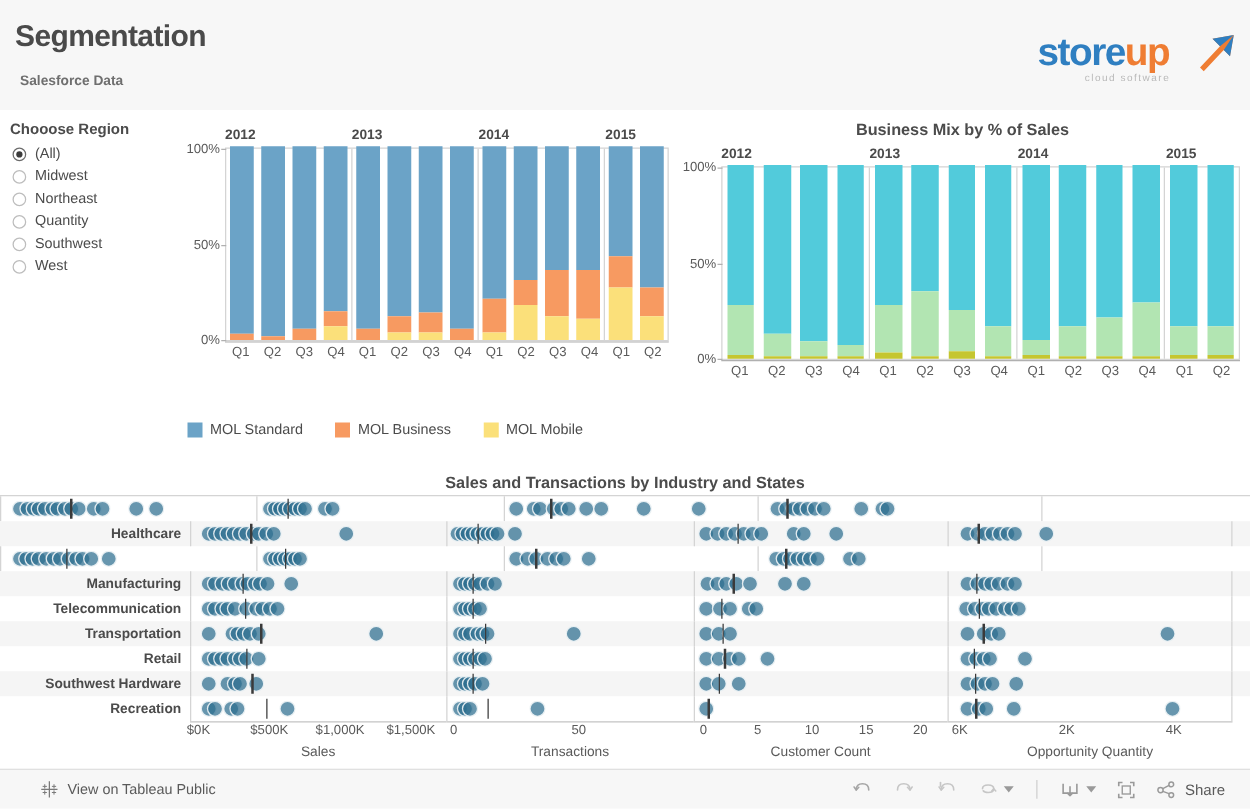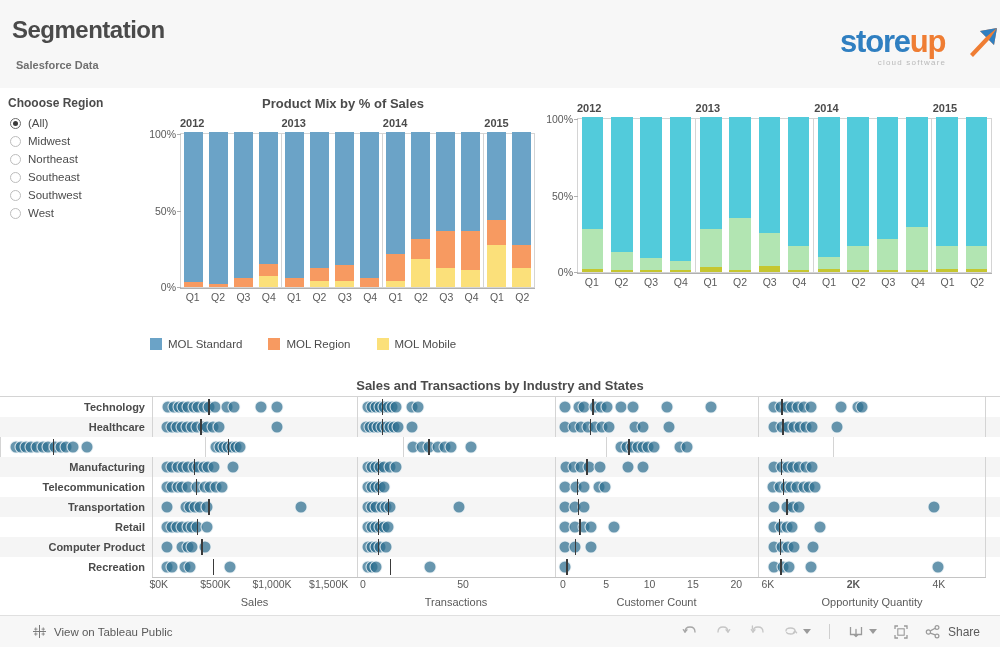--- a/index.html
+++ b/index.html
@@ -18,21 +18,21 @@
     background:#f7f7f7;
   }
   .title {
     position:absolute; left:12px; top:16px;
     font-size:24px; font-weight:bold; color:#4a4a4a; letter-spacing:-0.5px;
   }
   .subtitle {
     position:absolute; left:16px; top:59px;
     font-size:11px; font-weight:bold; color:#6f6f6f;
   }
-  .logo-wrap { position:absolute; right:0; top:26px; width:160px; height:46px;margin-left:12px; }
+  .logo-wrap { position:absolute; right:10px; top:26px; width:160px; height:46px;margin-left:12px; }
   .logo-text { font-size:31px; font-weight:bold; letter-spacing:-1.2px; line-height:31px; }
   .logo-store { color:#2f7fc1; }
   .logo-up { color:#ef7d33; }
   .logo-tag { font-size:8px; color:#b9b9b9; letter-spacing:1.2px; text-align:center;
               margin-top:1px; margin-right:16px; }
   .logo-arrow { position:absolute; right:2px; top:-2px; }
 
   
   .filter { position:absolute; left:8px; top:96px; width:140px; }
   .filter-title { font-size:12px; font-weight:bold; color:#4b4b4b; margin-bottom:4px; }
@@ -147,35 +147,34 @@
         <div class="radio-row">
           <span class="radio"></span>
           <span class="radio-label">Midwest</span>
         </div>
         <div class="radio-row">
           <span class="radio"></span>
           <span class="radio-label">Northeast</span>
         </div>
         <div class="radio-row">
           <span class="radio"></span>
-          <span class="radio-label">Southeast</span>
+          <span class="radio-label">Quantity</span>
         </div>
         <div class="radio-row">
           <span class="radio"></span>
           <span class="radio-label">Southwest</span>
         </div>
         <div class="radio-row">
           <span class="radio"></span>
           <span class="radio-label">West</span>
         </div>
       </div>
   </div>
 
   <div class="chart-panel" id="chart1" style="left:148px; top:96px; width:390px; height:230px;">
-    <div class="chart-title">Product Mix by % of Sales</div>
   <div class="yearrow" style="margin-left: 32px; width: 355px; margin-top: 6px;">
         <div class="yearcell" style="flex: 4 1 0%;">2012</div>
         <div class="yearcell" style="flex: 4 1 0%;">2013</div>
         <div class="yearcell" style="flex: 4 1 0%;">2014</div>
         <div class="yearcell" style="flex: 2 1 0%;">2015</div>
       </div>
       <div class="plot" style="margin-left: 32px; width: 355px; height: 155px;">
         <div class="ylabels">
           <div class="ylab" style="top: 0%;">100%</div>
           <div class="ytick" style="top: 0%;"></div>
@@ -309,20 +308,21 @@
           <div class="qcell">Q4</div>
         </div>
         <div class="qgroup" style="flex: 2 1 0%;">
           <div class="qcell">Q1</div>
           <div class="qcell">Q2</div>
         </div>
       </div>
     </div>
 
   <div class="chart-panel" id="chart2" style="left:545px; top:96px; width:450px; height:230px;">
+    <div class="chart-title">Business Mix by % of Sales</div>
   <div class="yearrow" style="margin-left: 32px; width: 415px; margin-top: 6px;">
         <div class="yearcell" style="flex: 4 1 0%;">2012</div>
         <div class="yearcell" style="flex: 4 1 0%;">2013</div>
         <div class="yearcell" style="flex: 4 1 0%;">2014</div>
         <div class="yearcell" style="flex: 2 1 0%;">2015</div>
       </div>
       <div class="plot" style="margin-left: 32px; width: 415px; height: 155px;">
         <div class="ylabels">
           <div class="ylab" style="top: 0%;">100%</div>
           <div class="ytick" style="top: 0%;"></div>
@@ -467,34 +467,33 @@
       </div>
     </div>
 
   <div class="legend" id="legend1" style="position:absolute; left:150px; top:338px;">
       <div class="leg-item">
         <span class="swatch" style="background: rgb(107, 163, 199);"></span>
         <span class="leg-label">MOL Standard</span>
       </div>
       <div class="leg-item">
         <span class="swatch" style="background: rgb(247, 154, 97);"></span>
-        <span class="leg-label">MOL Region</span>
+        <span class="leg-label">MOL Business</span>
       </div>
       <div class="leg-item">
         <span class="swatch" style="background: rgb(251, 224, 122);"></span>
         <span class="leg-label">MOL Mobile</span>
       </div>
     </div>
 
   <div class="dotsec">
     <div class="dot-title">Sales and Transactions by Industry and States</div>
     <div class="dotgrid" id="dotgrid">
         <div class="toprule"></div>
         <div class="drow">
-          <div class="dlabel">Technology</div>
           <div class="dpanels">
             <div class="dpanel" style="width: 205px;">
               <div class="dot" style="left: 7.18232%; background: rgba(45, 110, 143, 0.72);"></div>
               <div class="dot" style="left: 10.4972%; background: rgba(45, 110, 143, 0.72);"></div>
               <div class="dot" style="left: 12.7072%; background: rgba(45, 110, 143, 0.72);"></div>
               <div class="dot" style="left: 14.9171%; background: rgba(45, 110, 143, 0.72);"></div>
               <div class="dot" style="left: 17.1271%; background: rgba(45, 110, 143, 0.72);"></div>
               <div class="dot" style="left: 19.8895%; background: rgba(45, 110, 143, 0.72);"></div>
               <div class="dot" style="left: 22.0994%; background: rgba(45, 110, 143, 0.72);"></div>
               <div class="dot" style="left: 24.8619%; background: rgba(45, 110, 143, 0.72);"></div>
@@ -823,21 +822,21 @@
               <div class="dot" style="left: 6.5666%; background: rgba(45, 110, 143, 0.72);"></div>
               <div class="dot" style="left: 9.56848%; background: rgba(45, 110, 143, 0.72);"></div>
               <div class="dot" style="left: 12.1951%; background: rgba(45, 110, 143, 0.72);"></div>
               <div class="dot" style="left: 14.6341%; background: rgba(45, 110, 143, 0.72);"></div>
               <div class="dot" style="left: 26.8293%; background: rgba(45, 110, 143, 0.72);"></div>
               <div class="median" style="left: 8.63039%;"></div>
             </div>
           </div>
         </div>
         <div class="drow alt">
-          <div class="dlabel">Computer Product</div>
+          <div class="dlabel">Southwest Hardware</div>
           <div class="dpanels">
             <div class="dpanel" style="width: 205px;">
               <div class="dot" style="left: 6.62983%; background: rgba(45, 110, 143, 0.72);"></div>
               <div class="dot" style="left: 14.3646%; background: rgba(45, 110, 143, 0.72);"></div>
               <div class="dot" style="left: 17.1271%; background: rgba(45, 110, 143, 0.72);"></div>
               <div class="dot" style="left: 19.337%; background: rgba(45, 110, 143, 0.72);"></div>
               <div class="dot" style="left: 25.4144%; background: rgba(45, 110, 143, 0.72);"></div>
               <div class="median" style="left: 23.7569%;"></div>
             </div>
             <div class="dpanel" style="width: 198px;">
@@ -924,21 +923,21 @@
               <div class="axtick" style="left: 46.5812%;">10</div>
               <div class="axtick" style="left: 67.9487%;">15</div>
               <div class="axtick" style="left: 89.3162%;">20</div>
             </div>
             <div class="axtitle">Customer Count</div>
           </div>
           <div style="width: 228px;">
             <div style="height: 1px; background: rgb(196, 196, 196);"></div>
             <div class="axlabels">
               <div class="axtick" style="left: 4.3152%;">6K</div>
-              <div class="axtick" style="left: 41.8386%; font-weight: bold;">2K</div>
+              <div class="axtick" style="left: 41.8386%;">2K</div>
               <div class="axtick" style="left: 79.3621%;">4K</div>
             </div>
             <div class="axtitle">Opportunity Quantity</div>
           </div>
         </div>
       </div>
   </div>
 
   <div class="footer">
     <div class="tableau-link">

